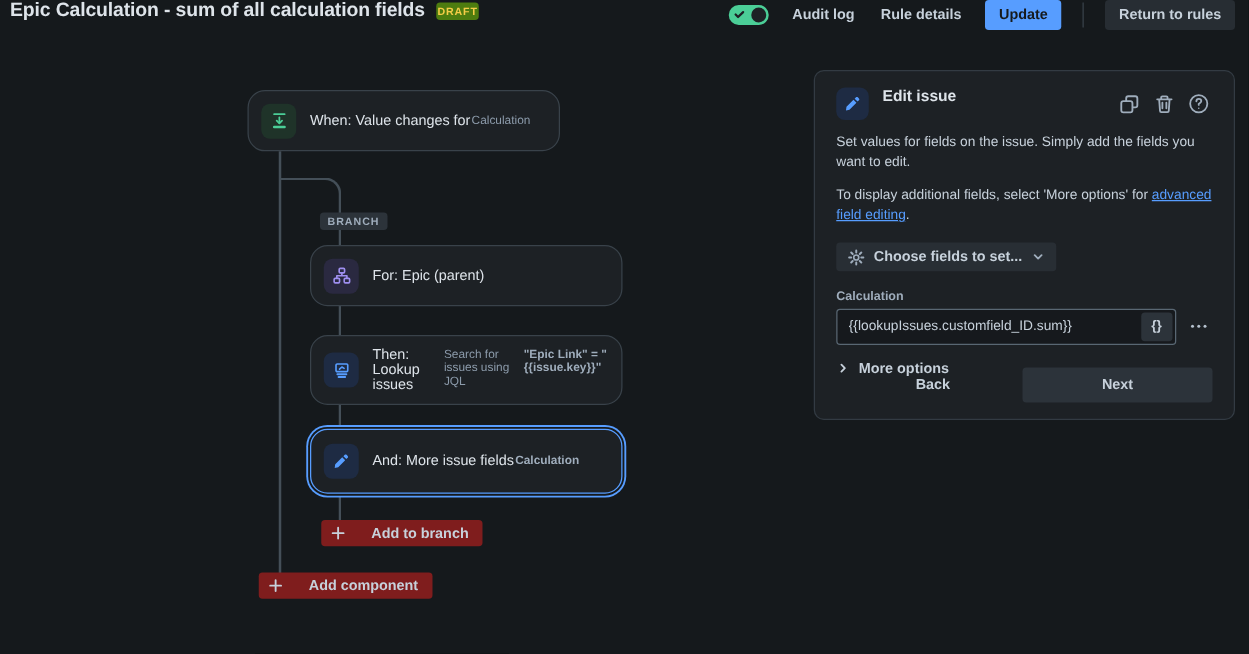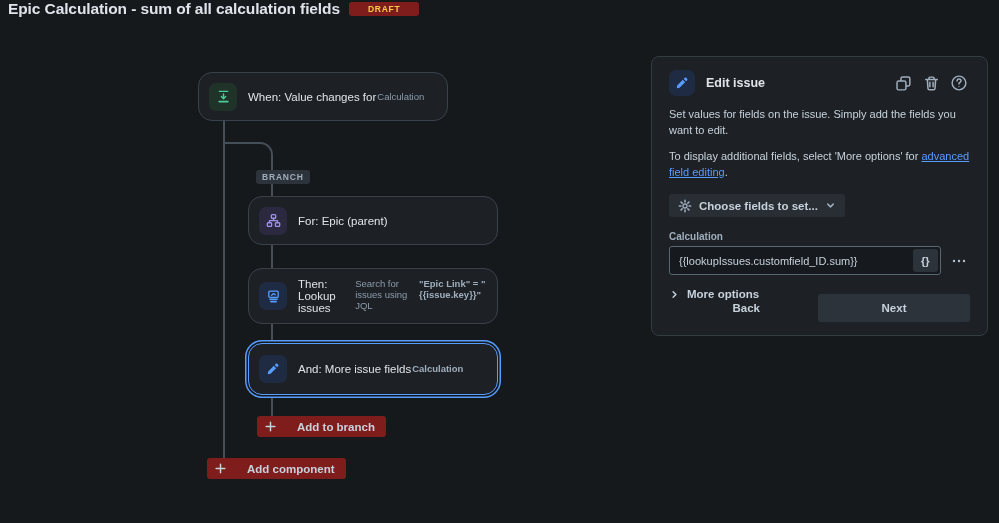--- a/index.html
+++ b/index.html
@@ -10,21 +10,21 @@
     color:#c7d1db;
   }
   button { font-family:"Liberation Sans", sans-serif; border:none; cursor:pointer; background:transparent; }
 
   
   .header { position:absolute; top:0; left:0; right:0; height:42px;
     display:flex; align-items:flex-start; justify-content:space-between; padding:0 11px 0 8px; }
   .title-wrap { display:flex; align-items:center; gap:9px; }
   .page-title { font-size:15.5px; font-weight:700; color:#dee4ea; letter-spacing:-0.1px; }
   .draft-badge { font-size:8.5px; font-weight:700; letter-spacing:0.7px; color:#f5cd47;
-    background:#7f1d1d; border-radius:3px; padding:2px 19px; }
+    background:#4d7c0f; border-radius:3px; padding:2px 1px; }
   .header-actions { display:flex; align-items:center; gap:17px; }
   .toggle { position:relative; width:32px; height:16px; border-radius:9px; background:#4bce97; }
   .toggle .check { position:absolute; left:4px; top:3px; }
   .toggle .knob { position:absolute; right:2px; top:2px; width:12px; height:12px; border-radius:50%; background:#1d2125; }
   .link-btn { font-size:11.5px; font-weight:600; color:#c7d1db; padding:4px 2px; }
   .primary-btn { font-size:11.5px; font-weight:600; color:#161a1d; background:#579dff;
     border-radius:3px; height:24px; padding:0 11px; }
   .vdiv { width:1px; height:20px; background:#39424a; }
   .default-btn { font-size:11.5px; font-weight:600; color:#c7d1db; background:#272d33;
     border-radius:3px; height:24px; padding:0 11px; }
@@ -50,21 +50,21 @@
   .node-title { font-size:11.5px; font-weight:500; color:#dee4ea; }
   .node-sub { font-size:9.5px; color:#8c9bab; }
   .node-sub.bold { font-weight:700; color:#9fadbc; }
   .add-btn { position:absolute; z-index:2; display:flex; align-items:center; gap:20px;
     background:#7f1d1d; border-radius:3px; padding:4px 11px 4px 7px;
     font-size:11.5px; font-weight:600; color:#c7d1db; }
 
   
   .panel { position:absolute; left:651px; top:56px; width:337px; height:280px;
     background:#1d2125; border:1px solid #333b43; border-radius:8px; padding:13px 17px; }
-  .panel-head { display:flex; align-items:center; }
+  .panel-head { display:flex; }
   .panel-head .node-icon { flex:0 0 26px; width:26px; height:26px; }
   .panel-title { font-size:12.5px; font-weight:700; color:#dee4ea; margin-left:11px; }
   .head-icons { margin-left:auto; display:flex; align-items:center; gap:6px; }
   .icon-btn { width:22px; height:22px; display:flex; align-items:center; justify-content:center; border-radius:3px; }
   .desc { font-size:11px; line-height:15.5px; color:#c7d1db; margin-top:11px; width:304px; }
   .desc .link { color:#579dff; text-decoration:underline; cursor:pointer; }
   .choose-btn { margin-top:14px; display:inline-flex; align-items:center; gap:7px;
     background:#282e34; border-radius:3px; height:23px; padding:0 9px;
     font-size:11.5px; font-weight:600; color:#c7d1db; }
   .field-label { display:block; margin-top:14px; font-size:10px; font-weight:600; color:#9fadbc; }
@@ -86,20 +86,33 @@
 </head>
 <body>
 
 <div class="app">
 
   <div class="header">
     <div class="title-wrap">
       <span class="page-title">Epic Calculation - sum of all calculation fields</span>
       <span class="draft-badge">DRAFT</span>
     </div>
+    <div class="header-actions">
+      <span class="toggle">
+        <svg class="check" width="9" height="9" viewBox="0 0 12 12" fill="none" stroke="#1d2125" stroke-width="2.4" stroke-linecap="round" stroke-linejoin="round">
+            <path d="M2 6.2l2.6 2.6L10 3.6"></path>
+          </svg>
+        <span class="knob"></span>
+      </span>
+      <button class="link-btn">Audit log</button>
+      <button class="link-btn">Rule details</button>
+      <button class="primary-btn">Update</button>
+      <span class="vdiv"></span>
+      <button class="default-btn">Return to rules</button>
+    </div>
   </div>
 
   <div class="canvas">
     <div class="vline-main"></div>
     <div class="branch-conn"></div>
     <span class="branch-badge">BRANCH</span>
 
     <div class="node" style="left:198px;top:72px;height:49px;">
       <span class="node-icon ic-green">
         <svg width="15" height="15" viewBox="0 0 16 16" fill="none" stroke="#4bce97" stroke-width="1.5" stroke-linecap="round" stroke-linejoin="round">

